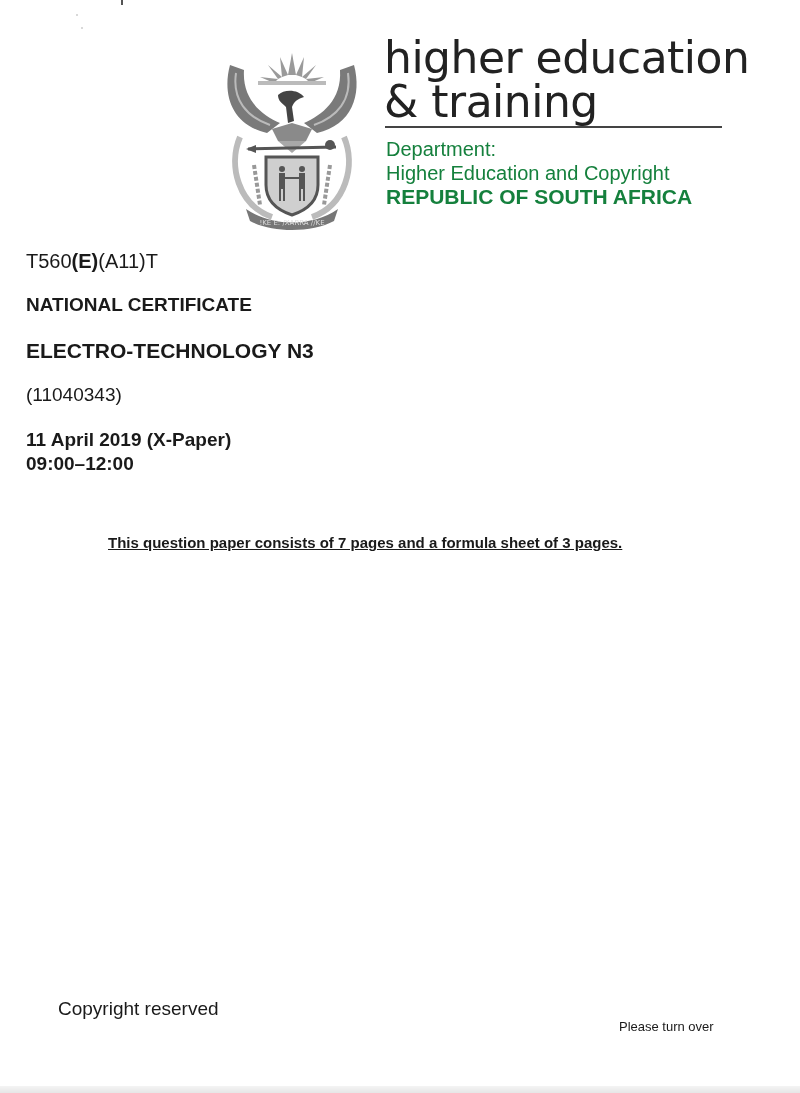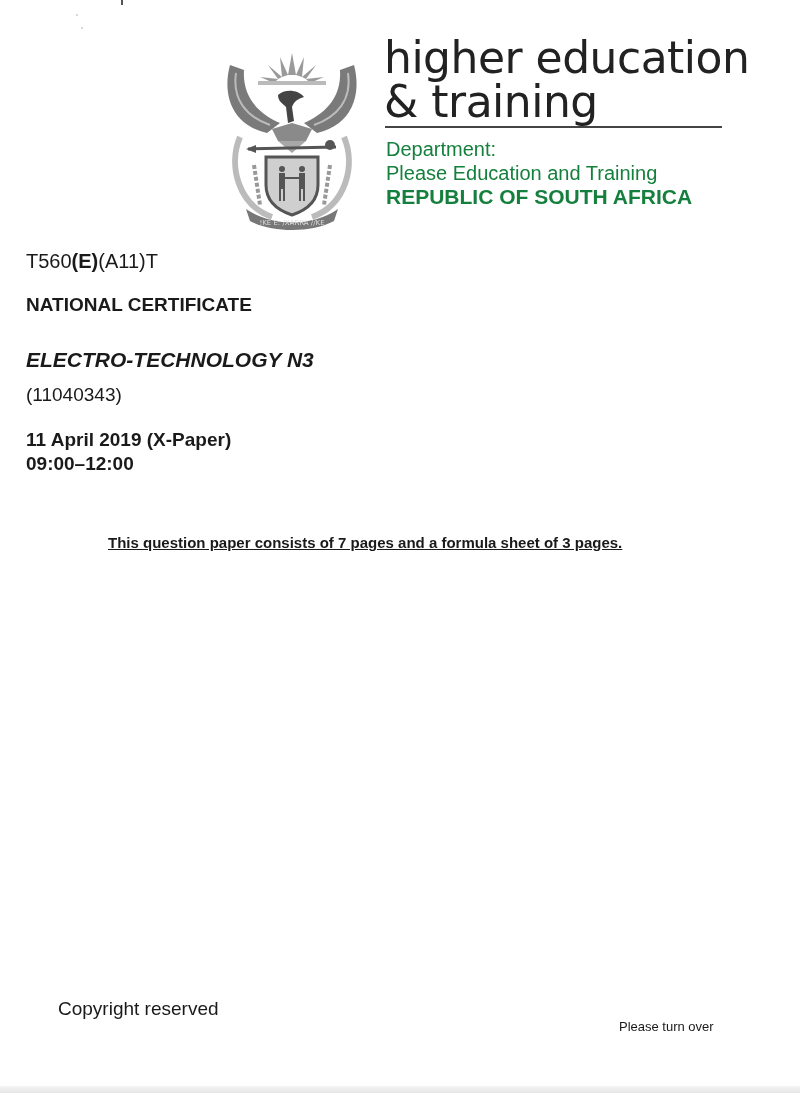--- a/index.html
+++ b/index.html
@@ -19,21 +19,21 @@
     .dept {
       position: absolute; left: 386px; font-size: 20px; line-height: 24px; color: #15803d;
     }
     .dept-1 { top: 137px; }
     .dept-2 { top: 161px; }
     .dept-3 { top: 185px; font-weight: bold; font-size: 21px; }
     .center { position: absolute; left: 0; width: 770px; text-align: left; padding-left: 26px; }
     .code { left: 0; width: 780px; top: 250px; font-size: 20px; }
     .code b { font-weight: bold; }
     .nat { top: 294px; font-size: 19px; font-weight: bold; width: 774px; }
-    .subject { top: 348px; font-size: 21px; font-weight: bold; width: 774px; font-style: italic; }
+    .subject { top: 339px; font-size: 21px; font-weight: bold; width: 774px; }
     .subcode { top: 384px; font-size: 19px; width: 774px; }
     .date { top: 428px; font-size: 19px; font-weight: bold; width: 774px; line-height: 24px; }
     .time { top: 452px; font-size: 19px; font-weight: bold; width: 774px; line-height: 24px; }
     .consists { position: absolute; left: 108px; top: 534px; font-size: 15px; font-weight: bold; text-decoration: underline; }
     .copyright { position: absolute; left: 58px; top: 966px; font-size: 19px; margin-top: 32px; }
     .turnover { position: absolute; left: 619px; top: 1019px; font-size: 13px; }
     .bottom-edge { position: absolute; left: 0; top: 1086px; width: 800px; height: 7px; background: linear-gradient(#f4f4f4, #e6e6e6); }
   </style>
 </head>
 <body>
@@ -90,21 +90,21 @@
   </g>
 
   <path d="M24,164 C50,182 90,182 116,164 L112,176 C90,188 50,188 28,176 Z" fill="#777"></path>
   <text x="70" y="180" text-anchor="middle" font-size="7" fill="#ddd" font-family="DejaVu Sans, sans-serif">!KE E: /XARRA //KE</text>
 </svg>
 
 <div class="brand-1">higher education</div>
 <div class="brand-1 brand-2">&amp; training</div>
 <div class="brand-rule"></div>
 <div class="dept dept-1">Department:</div>
-<div class="dept dept-2">Please Education and Training</div>
+<div class="dept dept-2">Higher Education and Copyright</div>
 <div class="dept dept-3">REPUBLIC OF SOUTH AFRICA</div>
 
 <div class="center code">
   <span>T560</span><b>(E)</b><span>(A11)T</span>
 </div>
 <div class="center nat">NATIONAL CERTIFICATE</div>
 <div class="center subject">ELECTRO-TECHNOLOGY N3</div>
 <div class="center subcode">(11040343)</div>
 <div class="center date">11 April 2019 (X-Paper)</div>
 <div class="center time">09:00–12:00</div>

